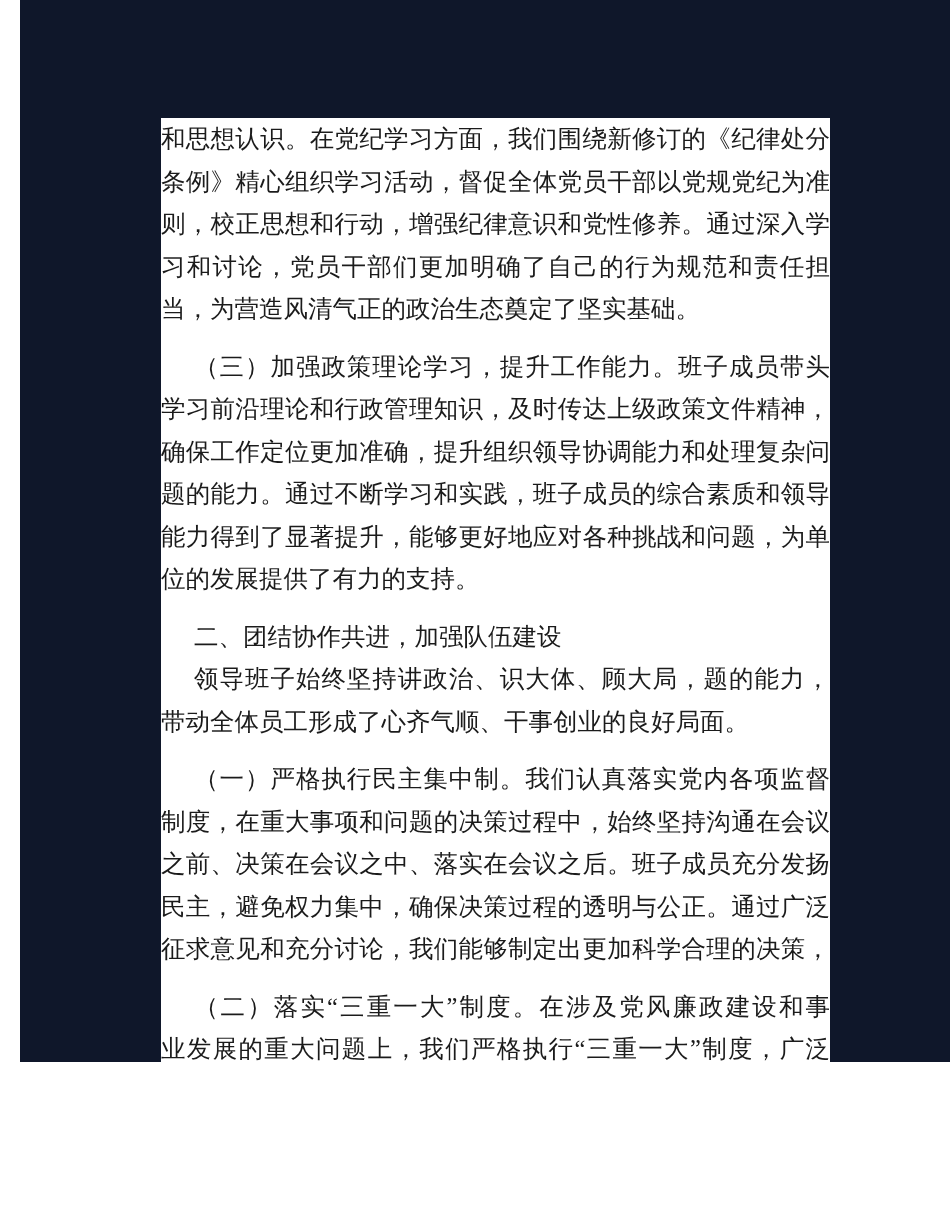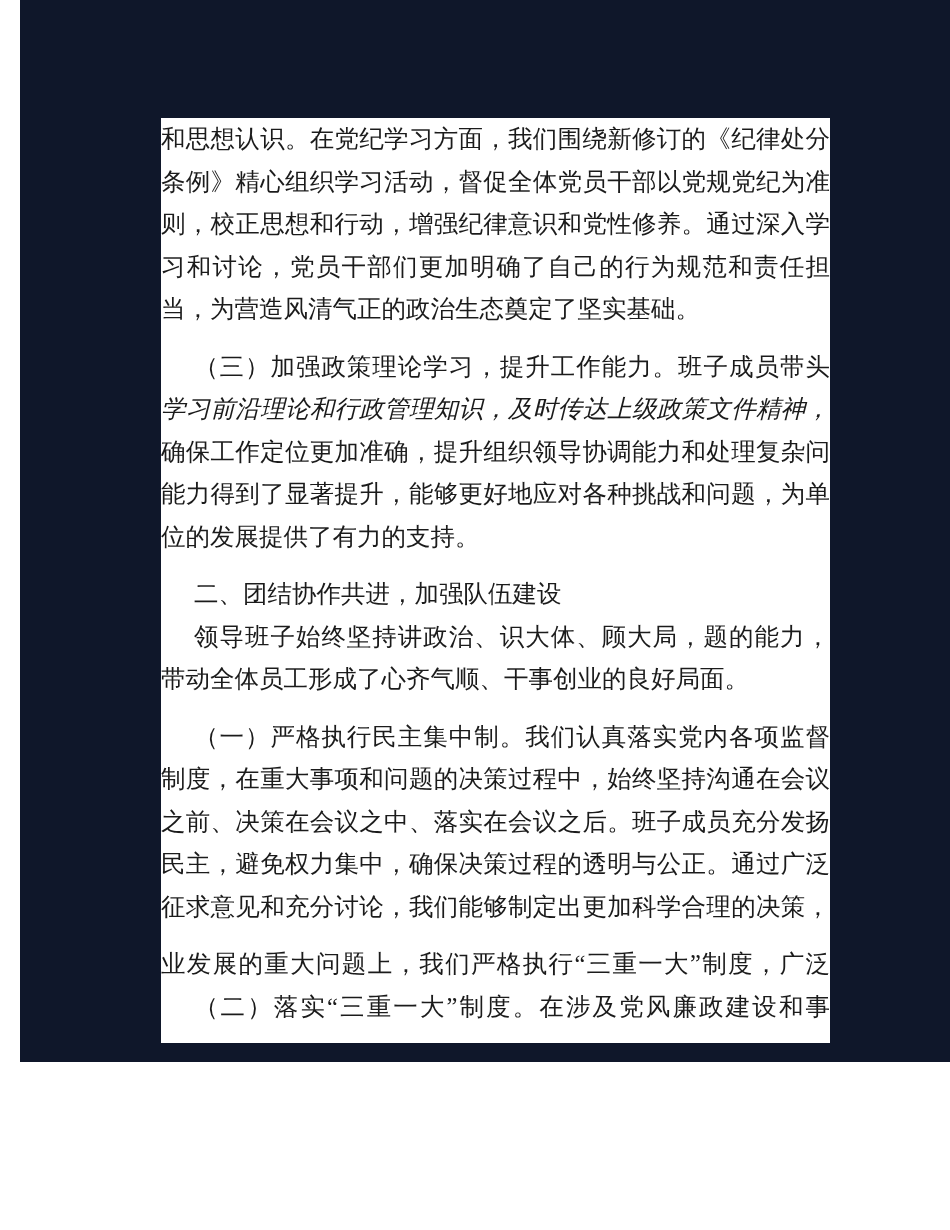--- a/index.html
+++ b/index.html
@@ -53,37 +53,38 @@
   <div class="text-block" id="text-block" style="background: rgb(255, 255, 255);">
       <div class="paragraph">
         <div class="line" style="color: rgb(27, 27, 27);">和思想认识。在党纪学习方面，我们围绕新修订的《纪律处分</div>
         <div class="line" style="color: rgb(27, 27, 27);">条例》精心组织学习活动，督促全体党员干部以党规党纪为准</div>
         <div class="line" style="color: rgb(27, 27, 27);">则，校正思想和行动，增强纪律意识和党性修养。通过深入学</div>
         <div class="line" style="color: rgb(27, 27, 27);">习和讨论，党员干部们更加明确了自己的行为规范和责任担</div>
         <div class="line last" style="color: rgb(27, 27, 27);">当，为营造风清气正的政治生态奠定了坚实基础。</div>
       </div>
       <div class="paragraph">
         <div class="line indent" style="color: rgb(27, 27, 27);">（三）加强政策理论学习，提升工作能力。班子成员带头</div>
-        <div class="line" style="color: rgb(27, 27, 27); font-style: italic;">学习前沿理论和行政管理知识，及时传达上级政策文件精神，</div>
+        <div class="line" style="color: rgb(27, 27, 27);">学习前沿理论和行政管理知识，及时传达上级政策文件精神，</div>
         <div class="line" style="color: rgb(27, 27, 27);">确保工作定位更加准确，提升组织领导协调能力和处理复杂问</div>
+        <div class="line" style="color: rgb(27, 27, 27);">题的能力。通过不断学习和实践，班子成员的综合素质和领导</div>
         <div class="line" style="color: rgb(27, 27, 27);">能力得到了显著提升，能够更好地应对各种挑战和问题，为单</div>
         <div class="line last" style="color: rgb(27, 27, 27);">位的发展提供了有力的支持。</div>
       </div>
       <div class="paragraph heading">
         <div class="line indent last" style="color: rgb(27, 27, 27);">二、团结协作共进，加强队伍建设</div>
       </div>
       <div class="paragraph">
         <div class="line indent" style="color: rgb(27, 27, 27);">领导班子始终坚持讲政治、识大体、顾大局，题的能力，</div>
         <div class="line last" style="color: rgb(27, 27, 27);">带动全体员工形成了心齐气顺、干事创业的良好局面。</div>
       </div>
       <div class="paragraph">
         <div class="line indent" style="color: rgb(27, 27, 27);">（一）严格执行民主集中制。我们认真落实党内各项监督</div>
         <div class="line" style="color: rgb(27, 27, 27);">制度，在重大事项和问题的决策过程中，始终坚持沟通在会议</div>
         <div class="line" style="color: rgb(27, 27, 27);">之前、决策在会议之中、落实在会议之后。班子成员充分发扬</div>
         <div class="line" style="color: rgb(27, 27, 27);">民主，避免权力集中，确保决策过程的透明与公正。通过广泛</div>
         <div class="line" style="color: rgb(27, 27, 27);">征求意见和充分讨论，我们能够制定出更加科学合理的决策，</div>
       </div>
       <div class="paragraph">
+        <div class="line indent" style="color: rgb(27, 27, 27);">（二）落实“三重一大”制度。在涉及党风廉政建设和事</div>
         <div class="line" style="color: rgb(27, 27, 27);">业发展的重大问题上，我们严格执行“三重一大”制度，广泛</div>
-        <div class="line indent" style="color: rgb(27, 27, 27);">（二）落实“三重一大”制度。在涉及党风廉政建设和事</div>
       </div>
     </div>
 </main>
 
 </body></html>

